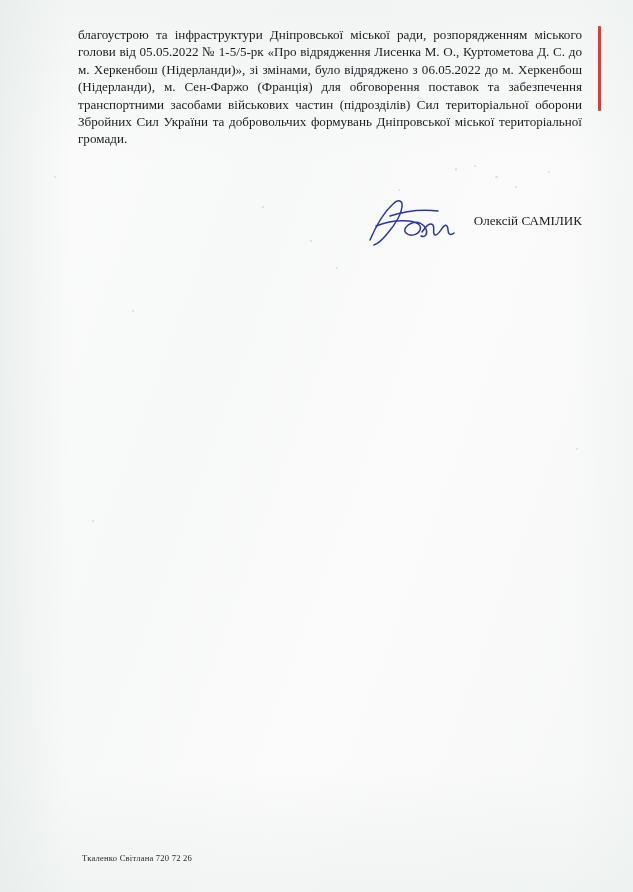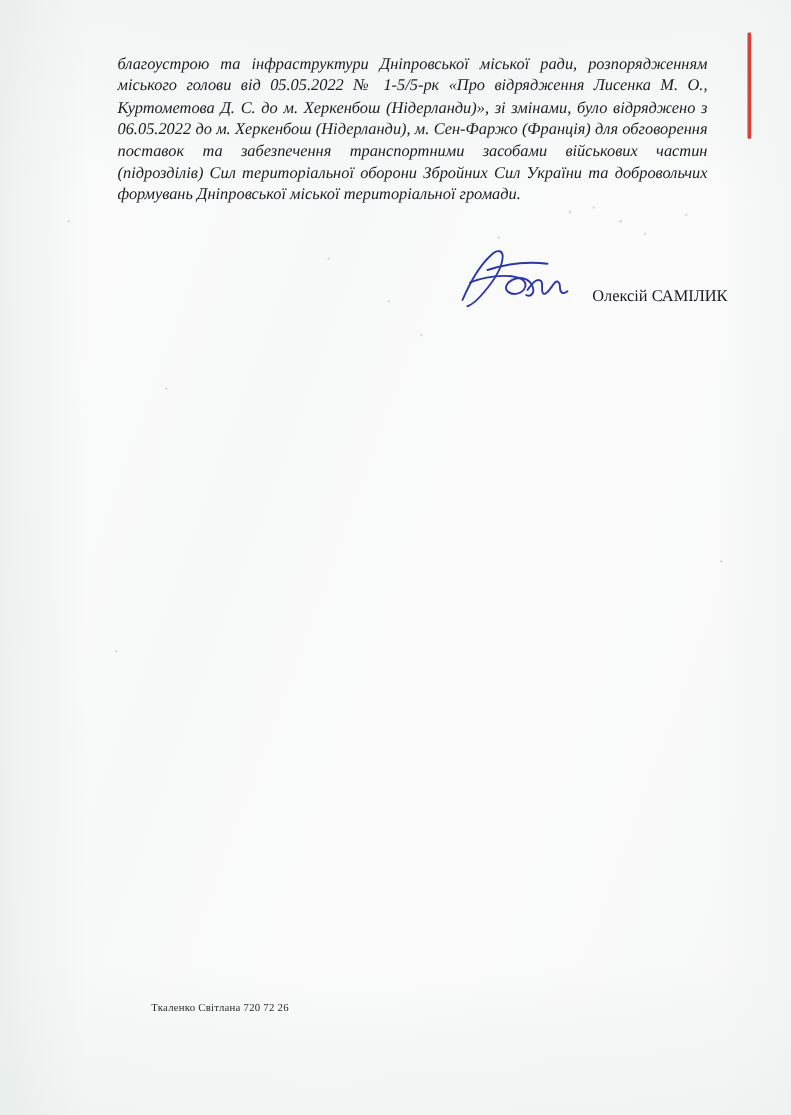--- a/index.html
+++ b/index.html
@@ -70,22 +70,21 @@
     left: 78px;
     top: 26px;
     width: 504px;
     font-size: 13.1px;
     line-height: 17.4px;
     color: #1b1b22;
     text-align: justify;
     text-justify: inter-word;
   }
   .body-text p {
-    margin: 16px;
-    font-style: italic;
+    margin: 0;
   }
   .body-text p.indented {
     text-indent: 36px;
     margin-top: 10px;
   }
 
   
   .sign-row {
     position: absolute;
     left: 80px;
@@ -97,21 +96,21 @@
   }
   .sign-left {
     position: absolute;
     left: 0;
     top: 0;
     white-space: nowrap;
   }
   .sign-right {
     position: absolute;
     right: 0;
-    top: 16px;
+    top: 0;
     white-space: nowrap;
     margin-left: 24px;
   }
 
   
   .signature {
     position: absolute;
     left: 360px;
     top: 196px;
     width: 105px;
@@ -123,26 +122,25 @@
     position: absolute;
     background: #b9c3c6;
     border-radius: 50%;
     opacity: 0.55;
     pointer-events: none;
   }
 
   .footer-note {
     position: absolute;
     left: 82px;
-    top: 801px;
+    top: 853px;
     font-size: 8.6px;
     color: #2a2a30;
     letter-spacing: 0.2px;
     font-family: "Liberation Serif", serif;
-    margin-left: 39px;
   }
 </style>
 </head>
 <body>
 
 <div class="page">
 
   <div class="paper-shade-top"></div>
   <div class="paper-shade-left"></div>
   <div class="paper-shade-bottom"></div>

